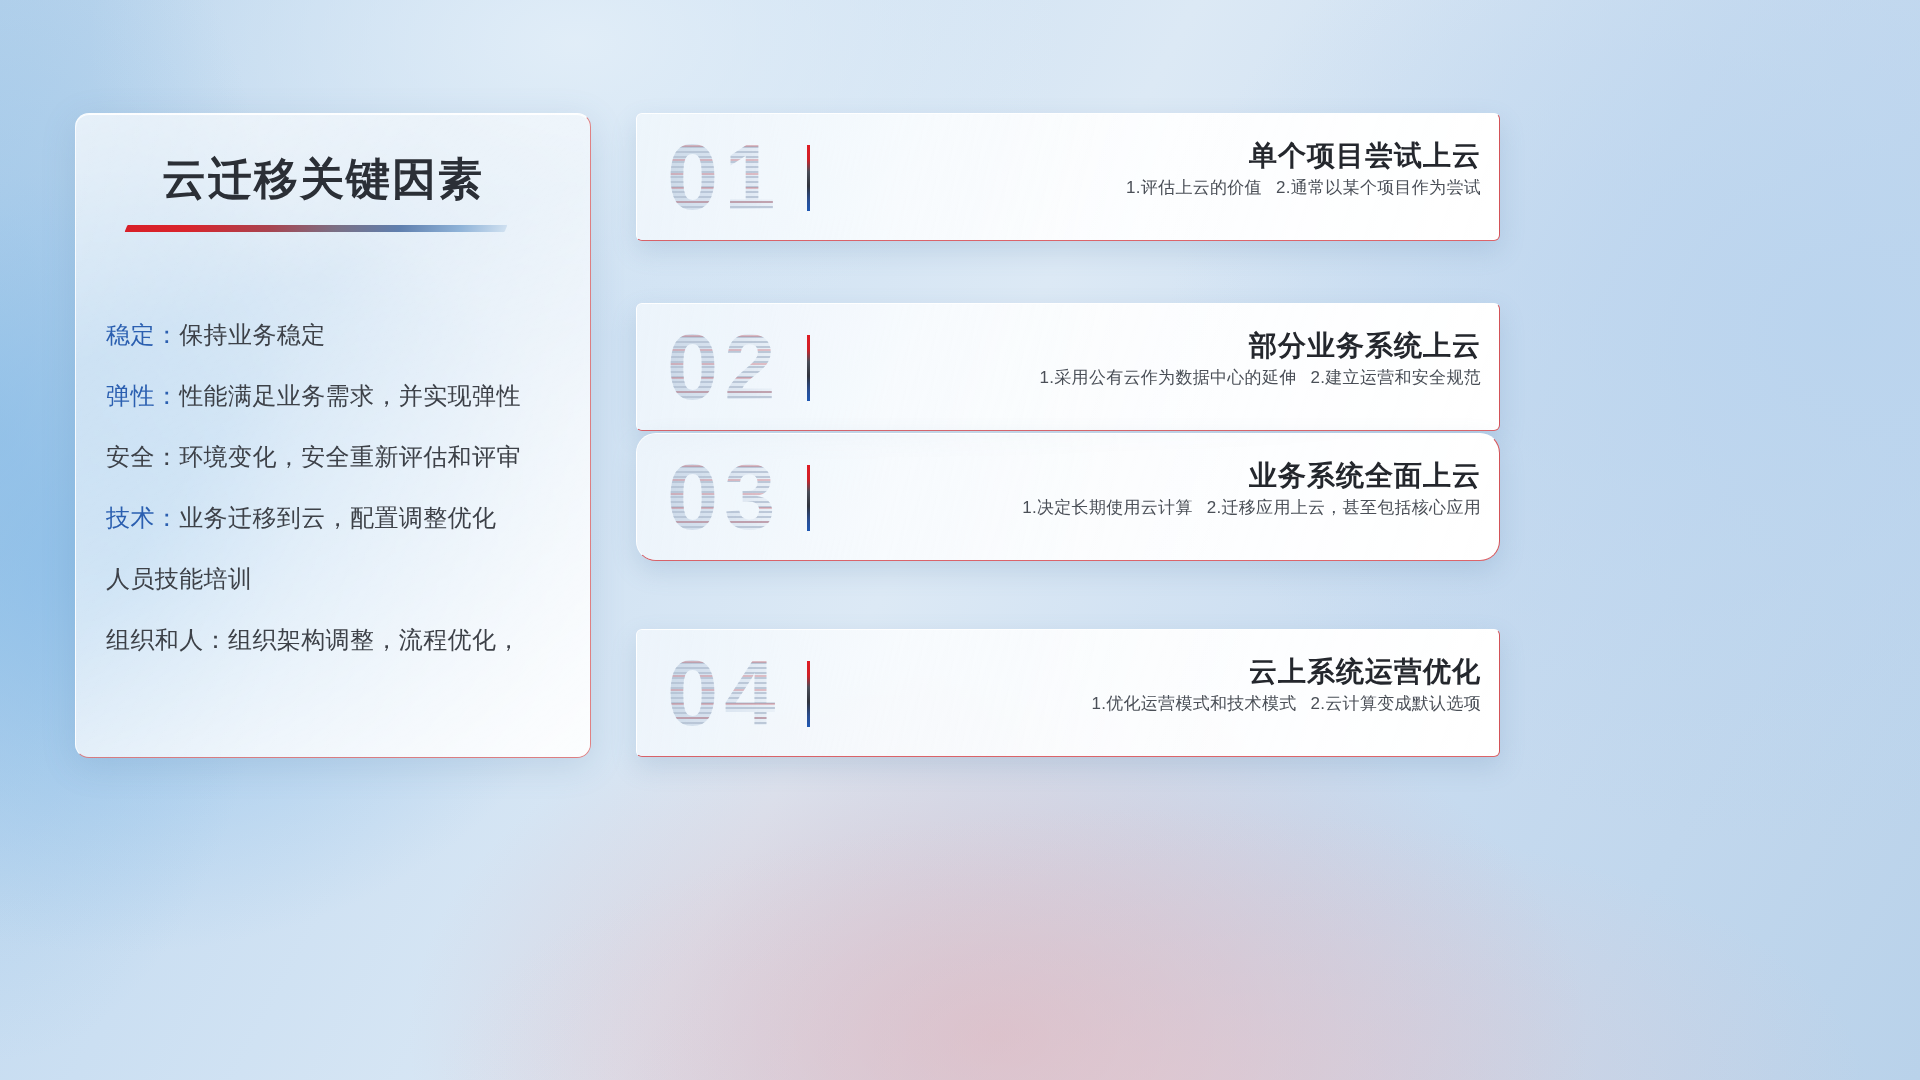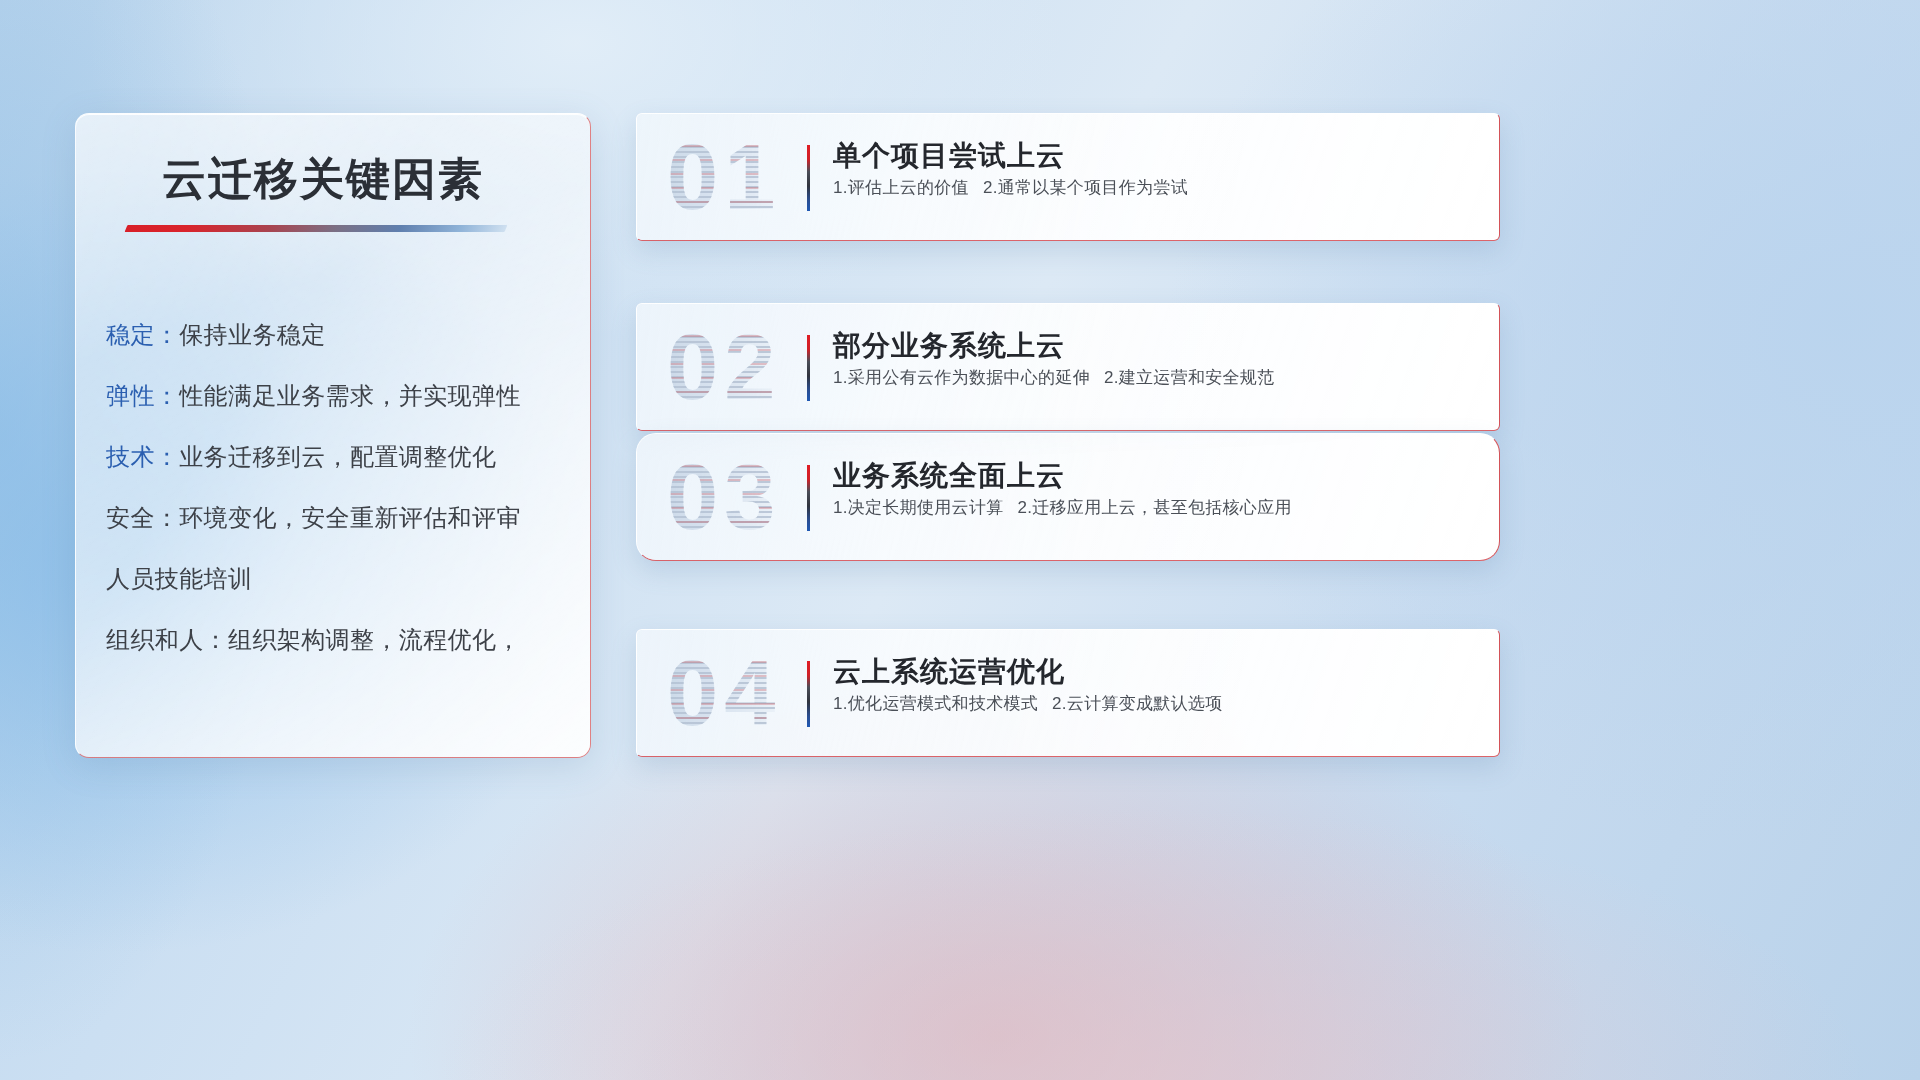--- a/index.html
+++ b/index.html
@@ -208,20 +208,21 @@
         #e01c24 0%, #cf2027 22%,
         #4a4e58 40%, #30343e 62%,
         #2a4e92 84%, #1f59b4 100%);
   }
 
   .card-body {
     position: absolute;
     left: 196px;
     top: 22px;
     right: 18px;
+    text-align: right;
   }
   .card-title {
     font-size: 28px;
     font-weight: 700;
     color: #24272d;
     letter-spacing: 1px;
     line-height: 40px;
     white-space: nowrap;
   }
   .card-desc {
@@ -249,24 +250,24 @@
     <div id="panel-rule"></div>
 
     <div id="panel-list">
       <div class="panel-item">
         <span class="k">稳定：</span><span>保持业务稳定</span>
       </div>
       <div class="panel-item">
         <span class="k">弹性：</span><span>性能满足业务需求，并实现弹性</span>
       </div>
       <div class="panel-item">
+        <span class="k plain">安全：</span><span>环境变化，安全重新评估和评审</span>
+      </div>
+      <div class="panel-item">
         <span class="k">技术：</span><span>业务迁移到云，配置调整优化</span>
-      </div>
-      <div class="panel-item">
-        <span class="k plain">安全：</span><span>环境变化，安全重新评估和评审</span>
       </div>
       <div class="panel-item">
         <span>人员技能培训</span>
       </div>
       <div class="panel-item">
         <span class="k plain">组织和人：</span><span>组织架构调整，流程优化，</span>
       </div>
     </div>
   </div>
 

